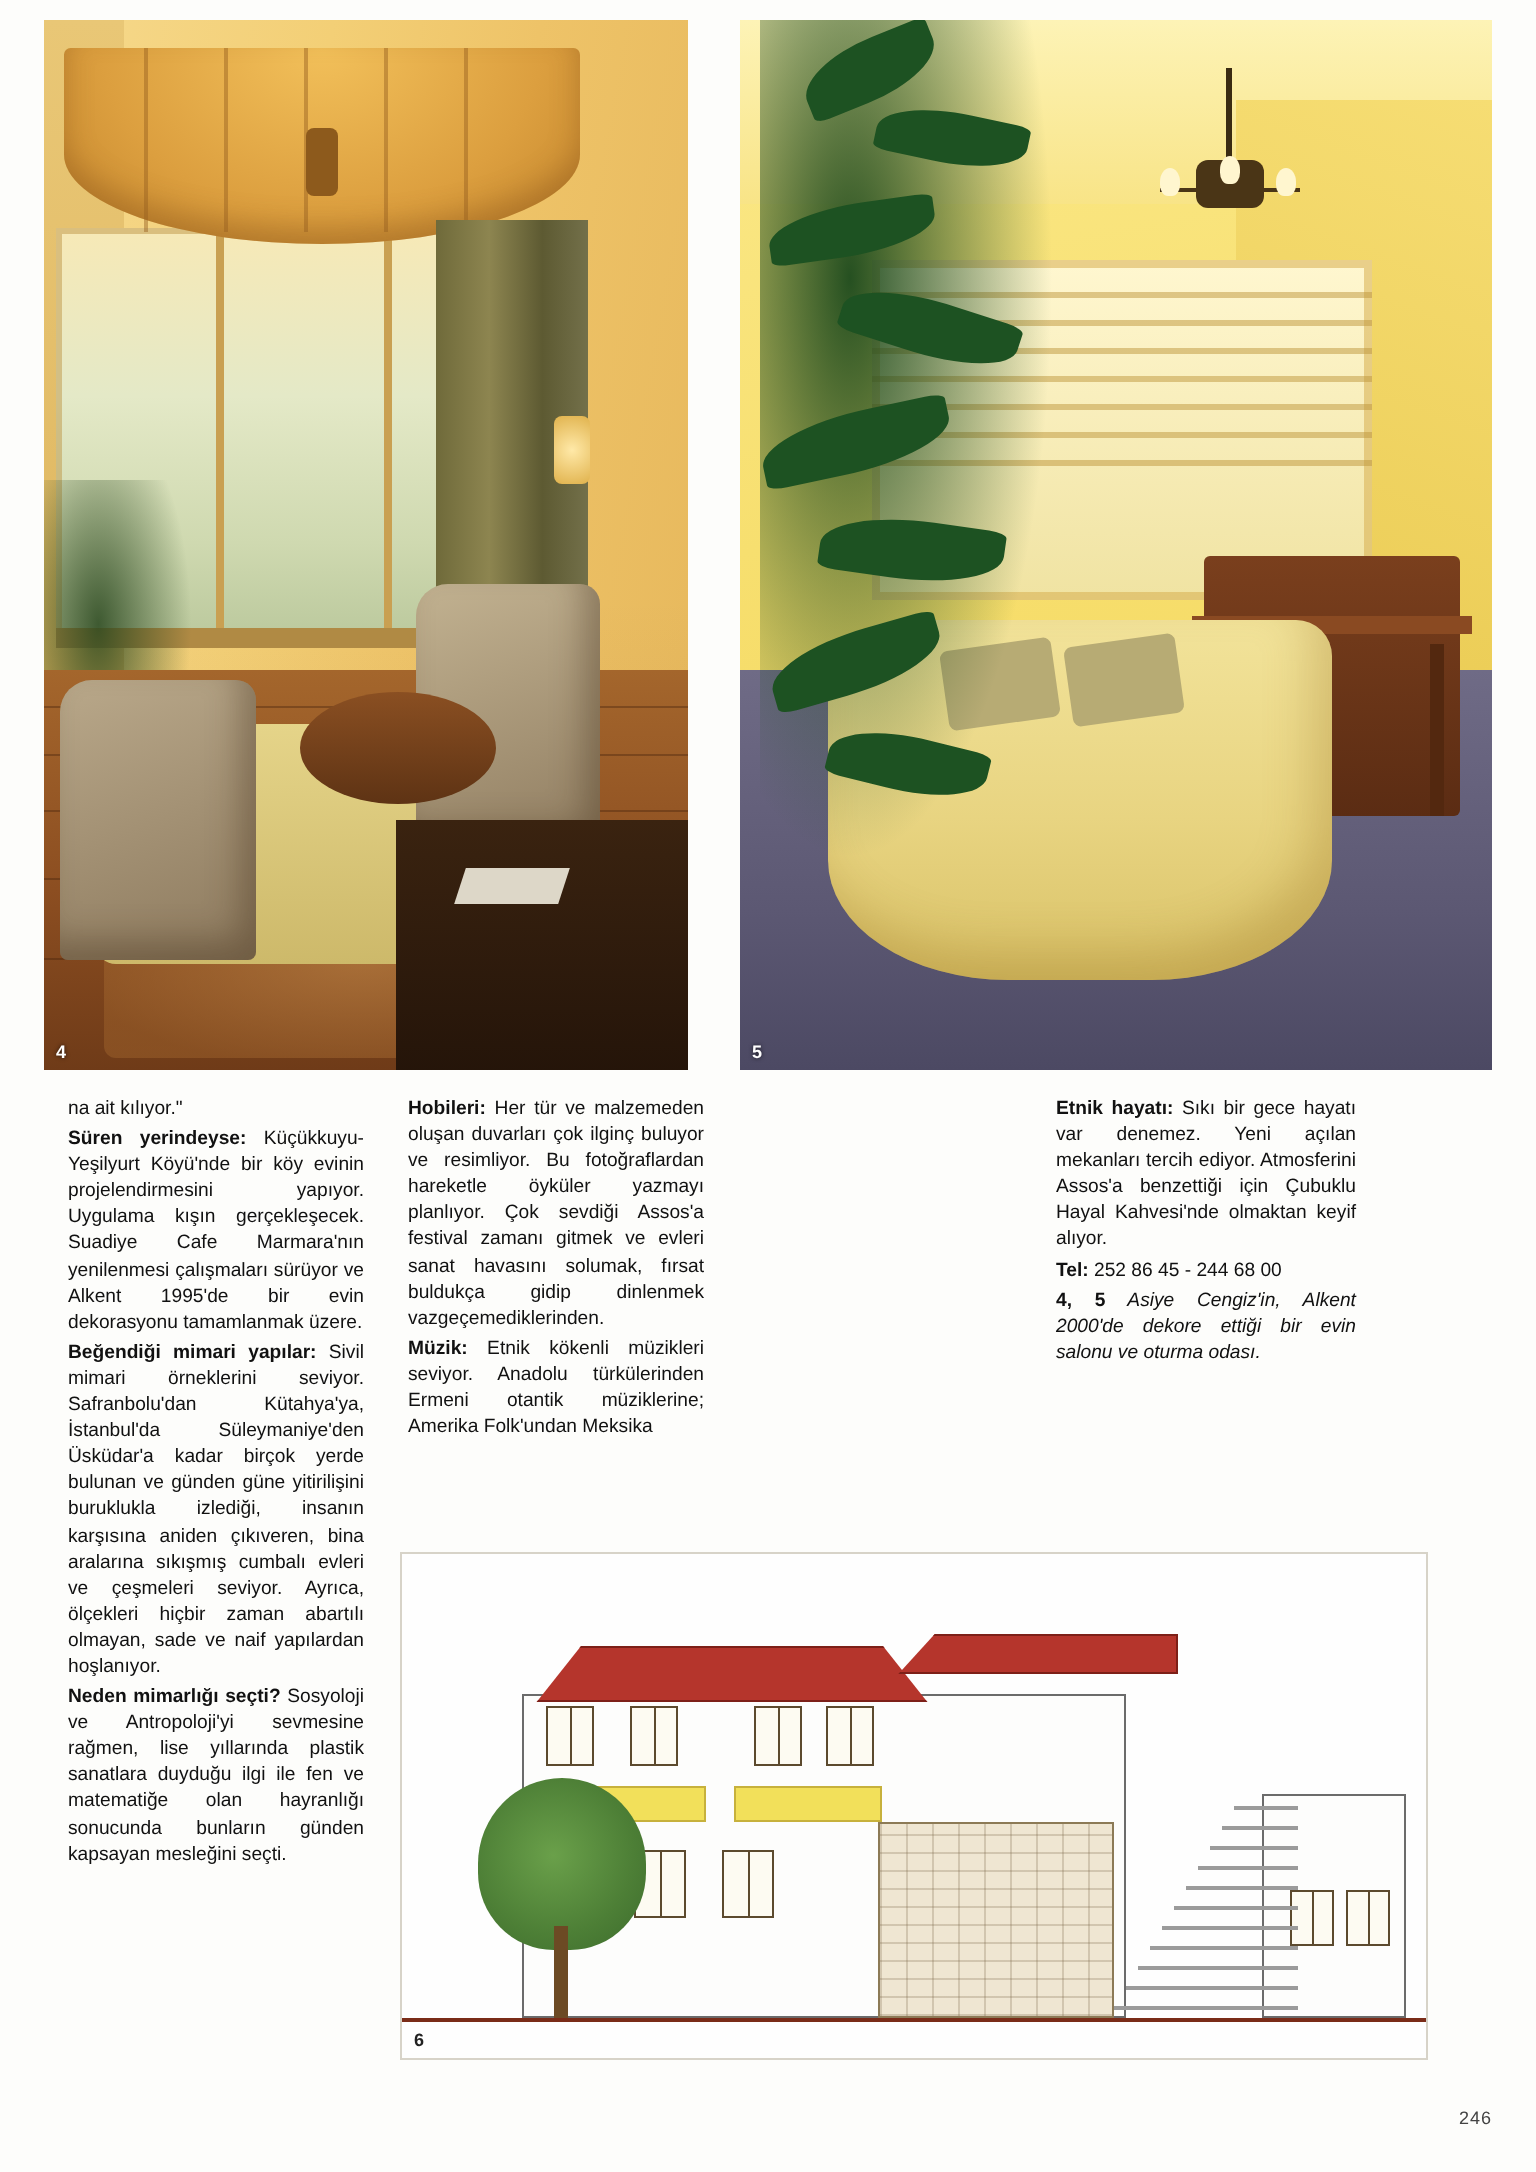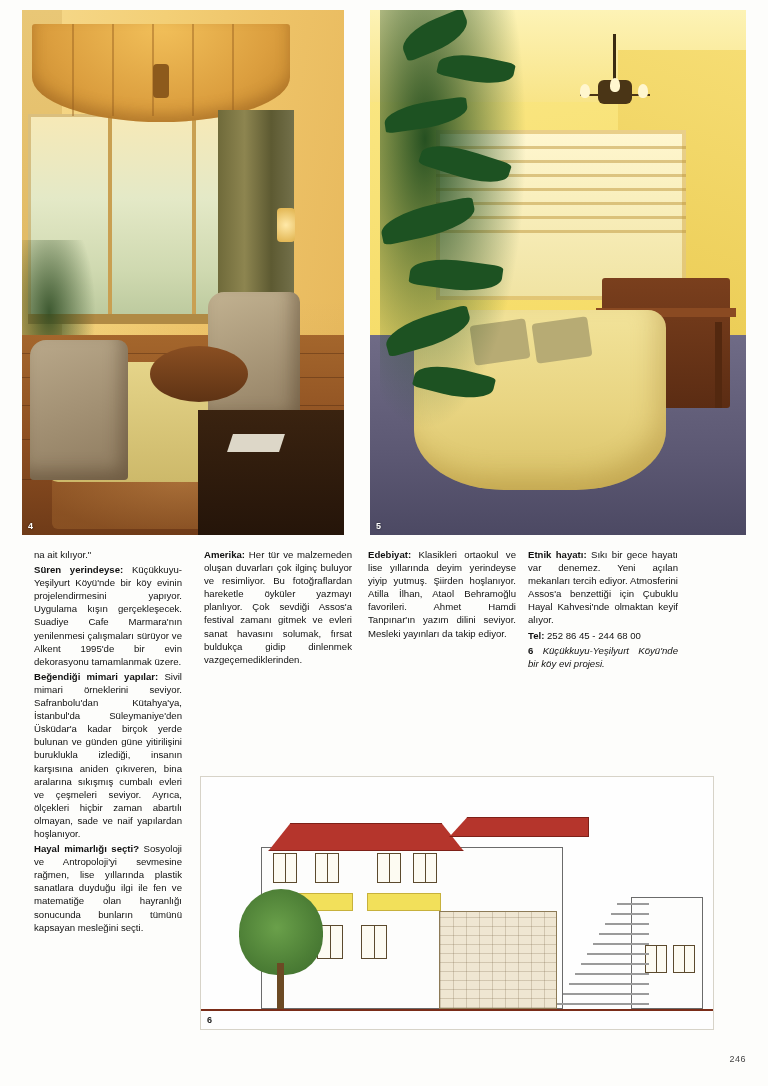--- a/index.html
+++ b/index.html
@@ -371,35 +371,35 @@
     </div>
     <span class="cap">5</span>
   </div>
 
   <div class="cols">
 
     <div class="col" id="col1">
       <p><span class="run">na ait kılıyor."</span></p>
       <p><span class="lead">Süren yerindeyse:</span><span class="run"> Küçükkuyu-Yeşilyurt Köyü'nde bir köy evinin projelendirmesini yapıyor. Uygulama kışın gerçekleşecek. Suadiye Cafe Marmara'nın yenilenmesi çalışmaları sürüyor ve Alkent 1995'de bir evin dekorasyonu tamamlanmak üzere.</span></p>
       <p><span class="lead">Beğendiği mimari yapılar:</span><span class="run"> Sivil mimari örneklerini seviyor. Safranbolu'dan Kütahya'ya, İstanbul'da Süleymaniye'den Üsküdar'a kadar birçok yerde bulunan ve günden güne yitirilişini buruklukla izlediği, insanın karşısına aniden çıkıveren, bina aralarına sıkışmış cumbalı evleri ve çeşmeleri seviyor. Ayrıca, ölçekleri hiçbir zaman abartılı olmayan, sade ve naif yapılardan hoşlanıyor.</span></p>
-      <p><span class="lead">Hayal mimarlığı seçti?</span><span class="run"> Sosyoloji ve Antropoloji'yi sevmesine rağmen, lise yıllarında plastik sanatlara duyduğu ilgi ile fen ve matematiğe olan hayranlığı sonucunda bunların tümünü kapsayan mesleğini seçti.</span></p>
+      <p><span class="lead">Neden mimarlığı seçti?</span><span class="run"> Sosyoloji ve Antropoloji'yi sevmesine rağmen, lise yıllarında plastik sanatlara duyduğu ilgi ile fen ve matematiğe olan hayranlığı sonucunda bunların günden kapsayan mesleğini seçti.</span></p>
     </div>
 
     <div class="col" id="col2">
-      <p><span class="lead">Amerika:</span><span class="run"> Her tür ve malzemeden oluşan duvarları çok ilginç buluyor ve resimliyor. Bu fotoğraflardan hareketle öyküler yazmayı planlıyor. Çok sevdiği Assos'a festival zamanı gitmek ve evleri sanat havasını solumak, fırsat buldukça gidip dinlenmek vazgeçemediklerinden.</span></p>
+      <p><span class="lead">Hobileri:</span><span class="run"> Her tür ve malzemeden oluşan duvarları çok ilginç buluyor ve resimliyor. Bu fotoğraflardan hareketle öyküler yazmayı planlıyor. Çok sevdiği Assos'a festival zamanı gitmek ve evleri sanat havasını solumak, fırsat buldukça gidip dinlenmek vazgeçemediklerinden.</span></p>
+      <p><span class="lead">Müzik:</span><span class="run"> Etnik kökenli müzikleri seviyor. Anadolu türkülerinden Ermeni otantik müziklerine; Amerika Folk'undan Meksika</span></p>
     </div>
 
     <div class="col" id="col3">
-      <p><span class="lead">Edebiyat:</span><span class="run"> Klasikleri ortaokul ve lise yıllarında deyim yerindeyse yiyip yutmuş. Şiirden hoşlanıyor. Atilla İlhan, Ataol Behramoğlu favorileri. Ahmet Hamdi Tanpınar'ın yazım dilini seviyor. Mesleki yayınları da takip ediyor.</span></p>
     </div>
 
     <div class="col" id="col4">
       <p><span class="lead">Etnik hayatı:</span><span class="run"> Sıkı bir gece hayatı var denemez. Yeni açılan mekanları tercih ediyor. Atmosferini Assos'a benzettiği için Çubuklu Hayal Kahvesi'nde olmaktan keyif alıyor.</span></p>
       <p><span class="lead">Tel:</span><span class="run"> 252 86 45 - 244 68 00</span></p>
-      <p class="caption-note"><b>6</b><span class="italic"> Küçükkuyu-Yeşilyurt Köyü'nde bir köy evi projesi.</span></p>
+      <p class="caption-note"><b>4, 5</b><span class="italic"> Asiye Cengiz'in, Alkent 2000'de dekore ettiği bir evin salonu ve oturma odası.</span></p>
     </div>
 
   </div>
 
   <div class="photo" id="photo6">
     <div class="d-sky"></div>
 
     <div class="d-mass"></div>
     <div class="d-right-wing"></div>
 

